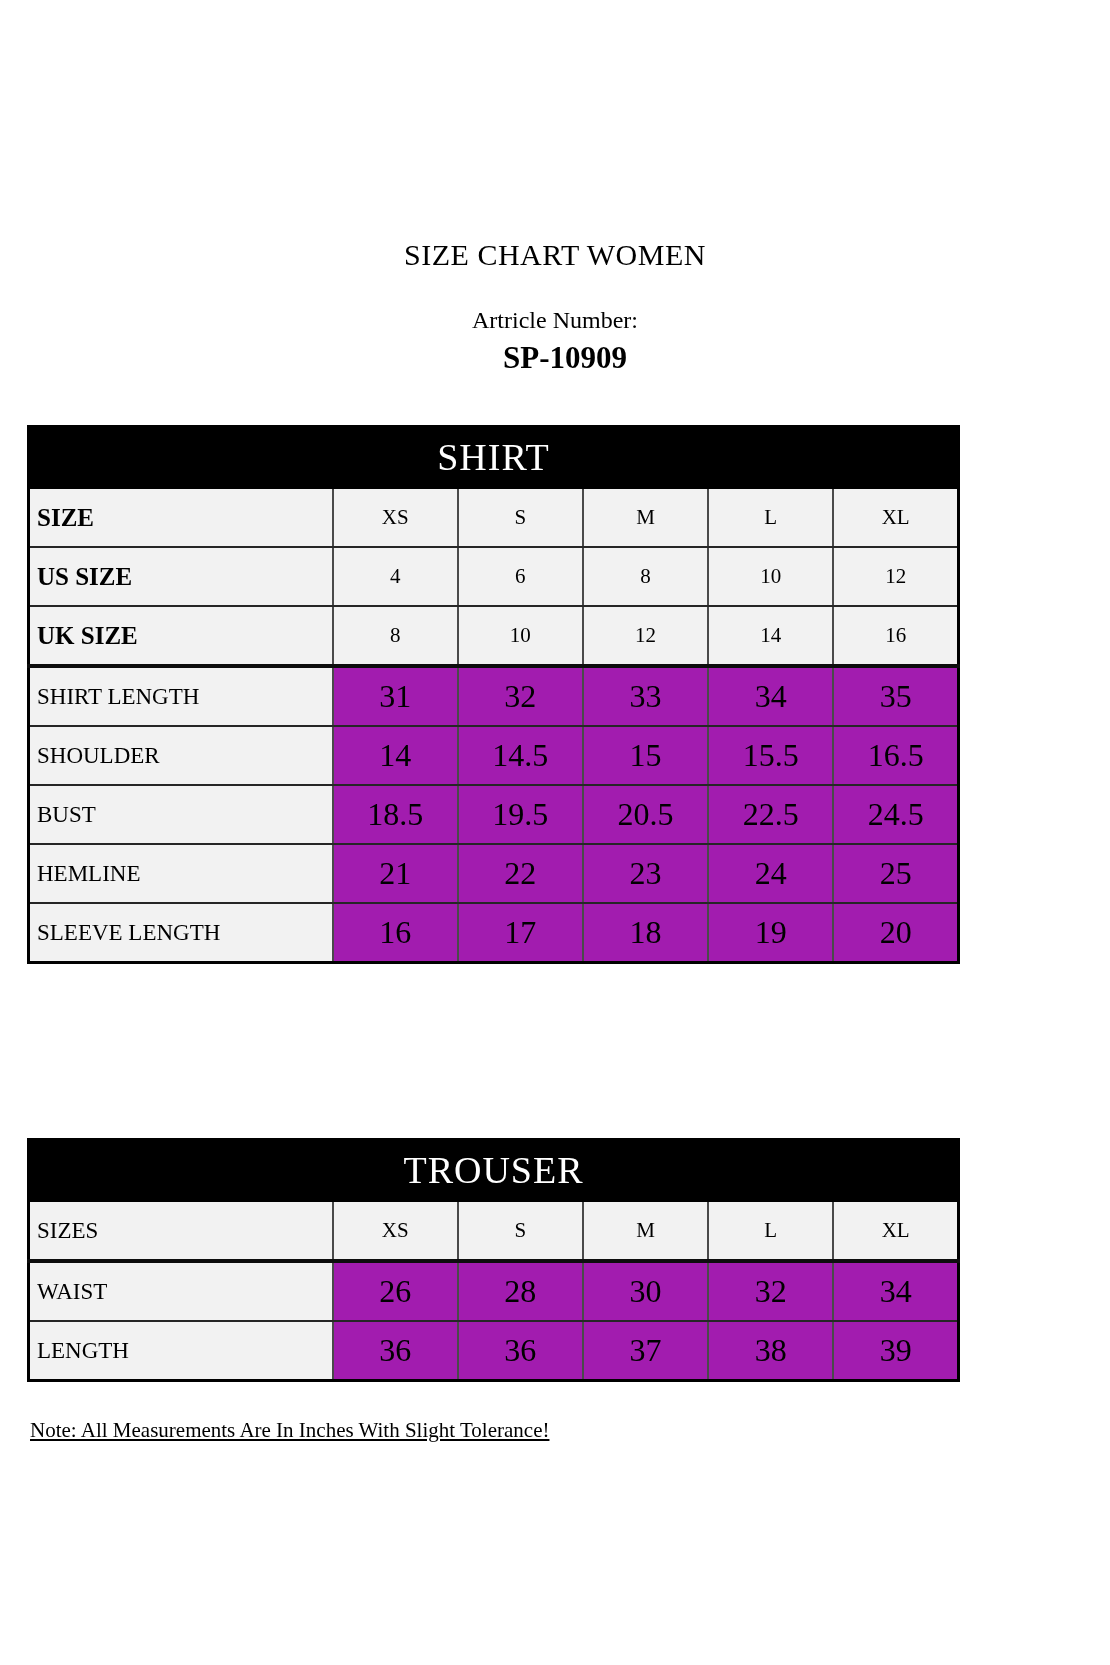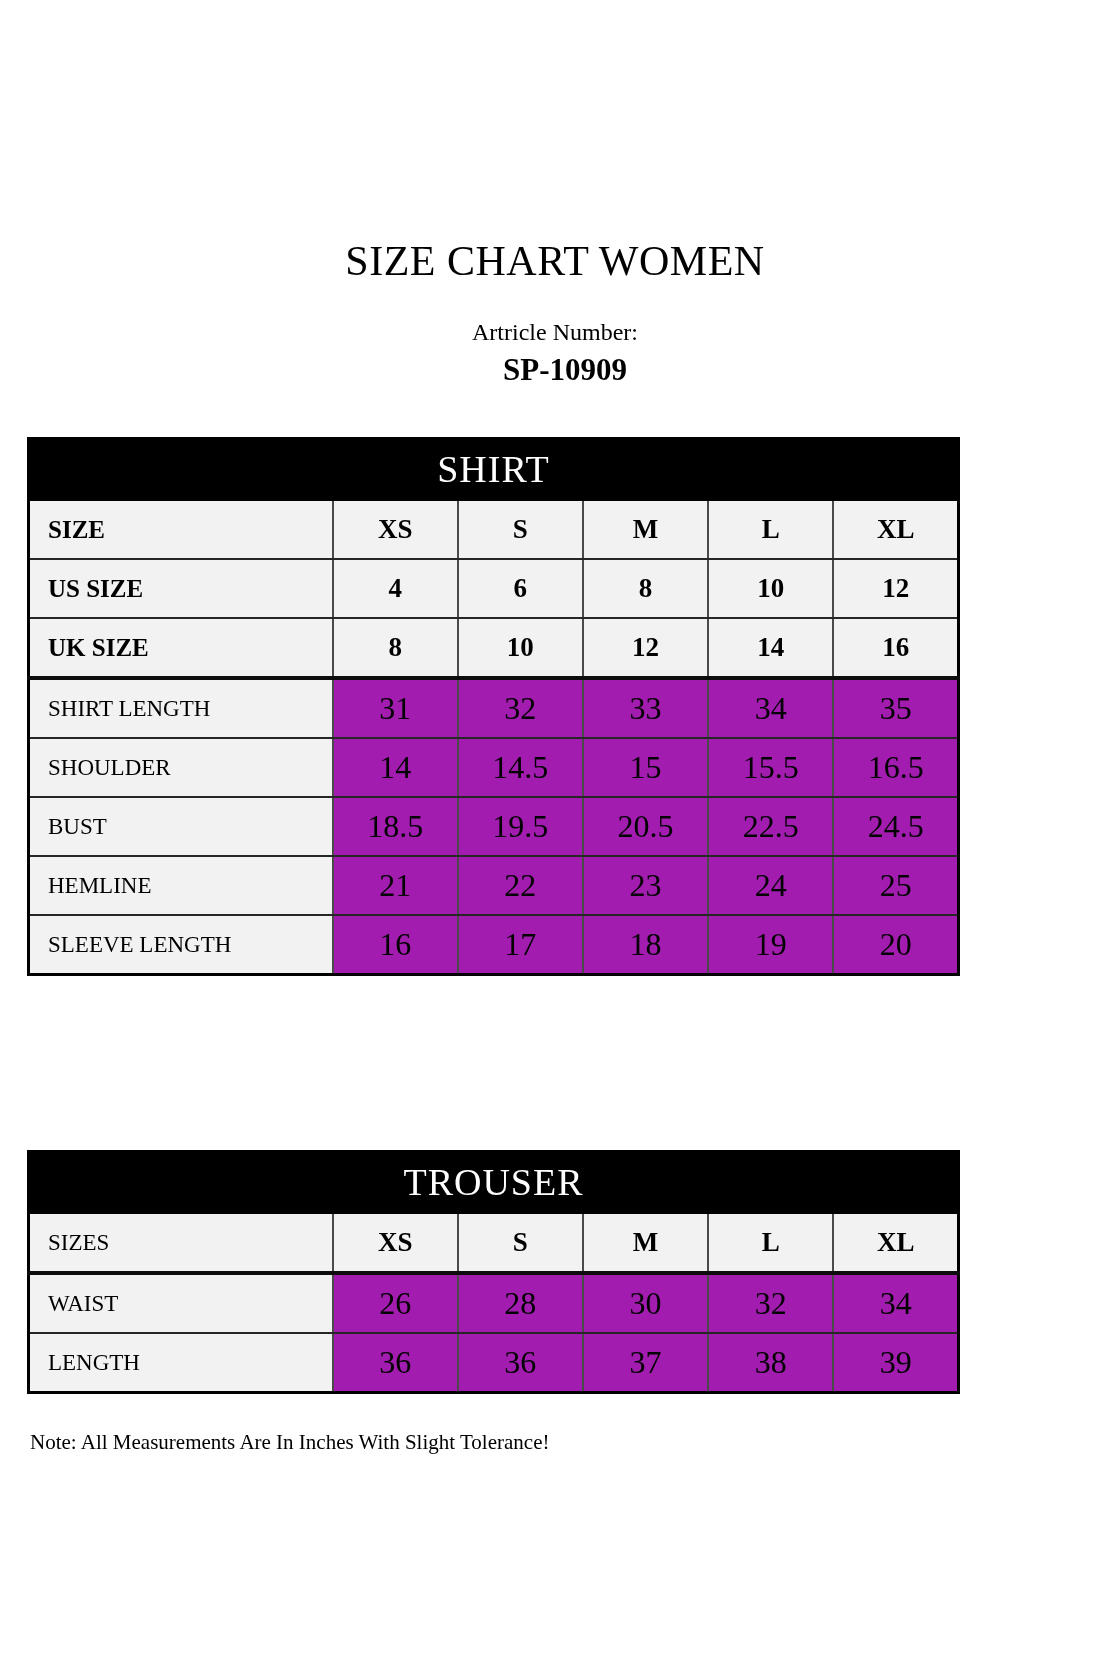--- a/index.html
+++ b/index.html
@@ -8,21 +8,21 @@
     background: #ffffff;
     font-family: "Liberation Serif", "DejaVu Serif", serif;
     color: #000000;
   }
   .page { width: 1110px; height: 1665px; overflow: hidden; }
 
   
   .doc-title {
     padding-top: 240px;
     text-align: center;
-    font-size: 42px;
+    font-size: 30px;
     line-height: 1.0;
     font-weight: normal;
     margin: 0;
     letter-spacing: 0.5px;
   }
   .article-label {
     margin-top: 38px;
     text-align: center;
     font-size: 24px;
     line-height: 1.0;
@@ -58,40 +58,41 @@
     height: 56px;
     border: 3px solid #000000;
     letter-spacing: 1px;
   }
 
   td { border: 2px solid #4a4a4a; border-top-color: #262626; border-bottom-color: #262626; }
 
   td.label {
     background: #f2f2f2;
     text-align: left;
-    padding-left: 18px;
+    padding-left: 7px;
     font-size: 23px;
     height: 55px;
   }
   td.val {
     background: #a21caf;
     text-align: center;
     font-size: 32px;
     height: 55px;
   }
   tr.shaded td.val { background: #f2f2f2; }
   tr.boldlbl td.label { font-weight: bold; font-size: 25px; }
-  tr.sizes td.val, tr.boldnum td.val { font-weight: bold; font-size: 27px; }
+  tr.sizes td.val, tr.boldnum td.val { font-weight: normal; font-size: 21px; }
   tr.major td { border-bottom: 4px solid #0d0d0d; }
 
   .note {
     margin-top: 38px;
     margin-left: 30px;
     font-size: 21px;
     line-height: 1.0;
+    text-decoration: underline;
   }
 </style>
 </head>
 <body>
 
 <div class="page">
 
   <h1 class="doc-title">SIZE CHART WOMEN</h1>
   <div class="article-label">Artricle Number:</div>
   <div class="article-number">SP-10909</div>

